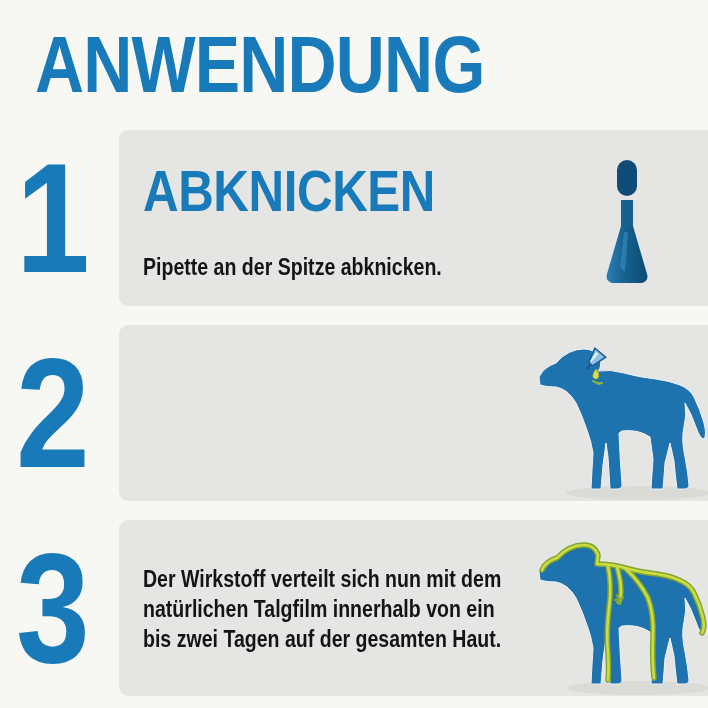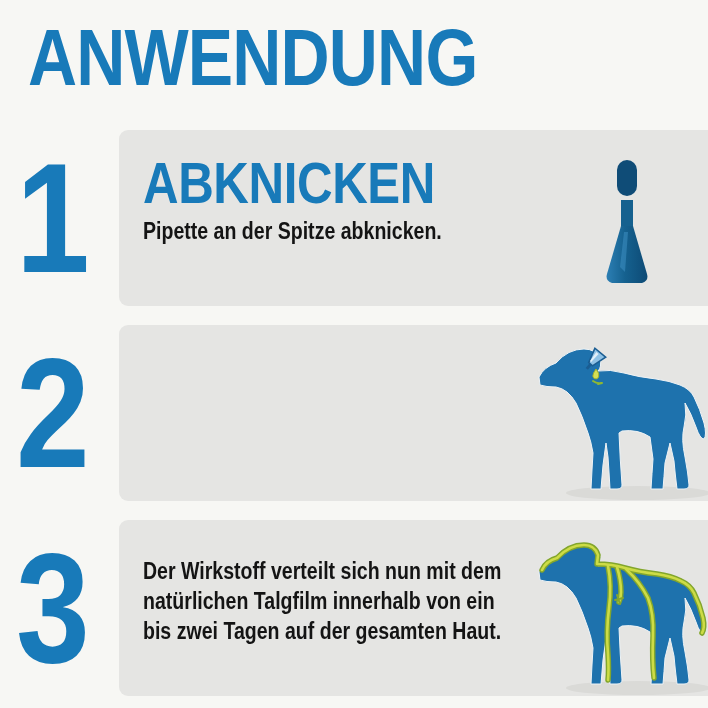--- a/index.html
+++ b/index.html
@@ -7,41 +7,41 @@
     width:708px;height:708px;
     background:var(--page-bg,#f7f7f4);
     font-family:"Liberation Sans",sans-serif;
     font-weight:bold;
     overflow:hidden;
     position:relative;
   }
   .page{position:relative;width:708px;height:708px;}
   .page-title{
     position:absolute;top:14px;left:28px;
-    margin:0;
+    margin:7px;
     font-size:80px;line-height:1.1;
     color:var(--accent,#187ab9);
     letter-spacing:-1px;
     white-space:nowrap;
   }
   .cond{display:inline-block;transform:scaleX(0.85);transform-origin:0 50%;white-space:nowrap;}
   .steps{position:absolute;top:130px;left:0;right:0;}
   .step{display:flex;height:176px;margin-bottom:19px;}
   .step-number{
     width:119px;flex:0 0 119px;
     display:flex;align-items:center;justify-content:center;
     font-size:156px;line-height:1;
     color:var(--accent,#187ab9);
   }
   .step-box{
     flex:1;
     background:var(--box-gray,#e5e5e3);
     border-radius:9px 0 0 9px;
     position:relative;
-    padding:24px 0 0 24px;
+    padding:32px 0 0 24px;
     box-sizing:border-box;
   }
   .step-title{
     margin:0;
     font-size:58px;line-height:1.0;
     color:var(--accent,#187ab9);
     letter-spacing:-0.5px;
     white-space:nowrap;
   }
   .step-desc{
@@ -63,21 +63,21 @@
   <h1 class="page-title"><span class="cond">ANWENDUNG</span></h1>
 
   <div class="steps">
 
     <section class="step">
       <div class="step-number">
           <span class="cond">1</span>
         </div>
       <div class="step-box">
         <h2 class="step-title"><span class="cond">ABKNICKEN</span></h2>
-        <p class="step-desc" style="margin-top:4px;">
+        <p class="step-desc" style="margin-top:32px;">
           <span class="cond"><span class="desc-line">Pipette an der Spitze abknicken.</span></span>
         </p>
         <svg class="art art-pipette" viewBox="0 0 48 124" aria-hidden="true">
           <defs>
             <linearGradient id="pipBody" x1="0" y1="0" x2="1" y2="0">
               <stop offset="0" stop-color="#2c7fb4"></stop>
               <stop offset="0.45" stop-color="#15618f"></stop>
               <stop offset="1" stop-color="#0d4a75"></stop>
             </linearGradient>
           </defs>

